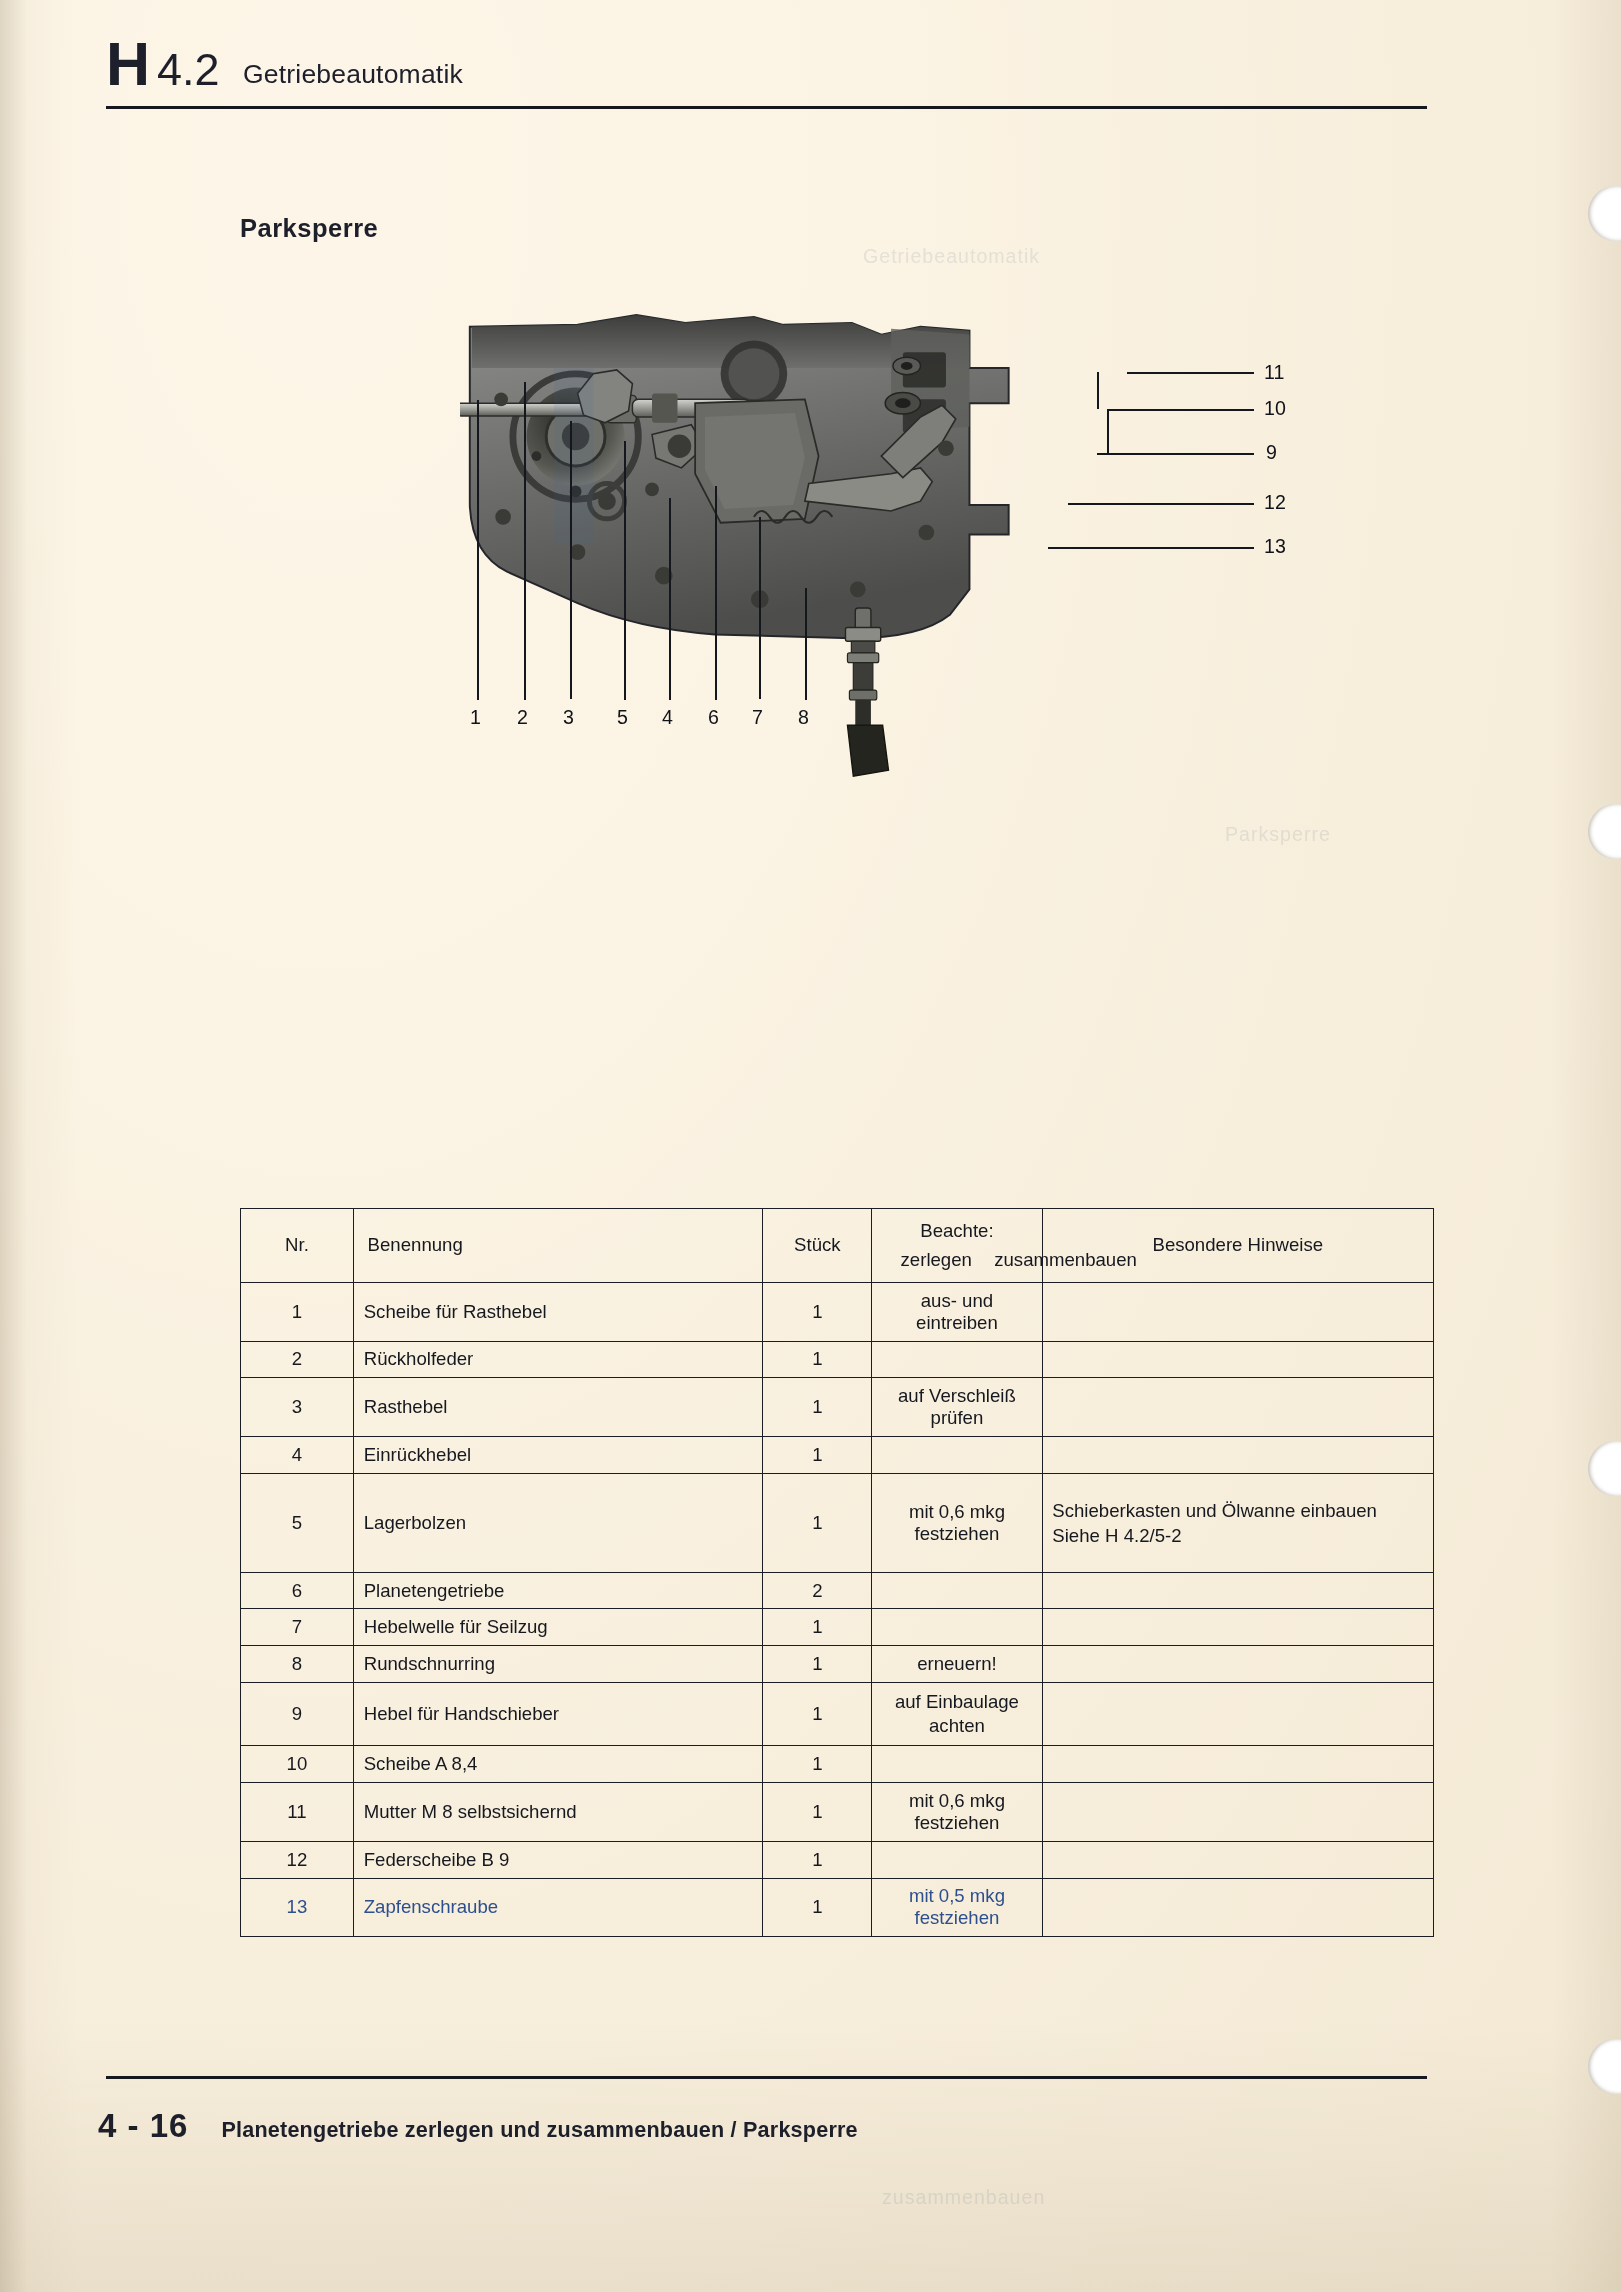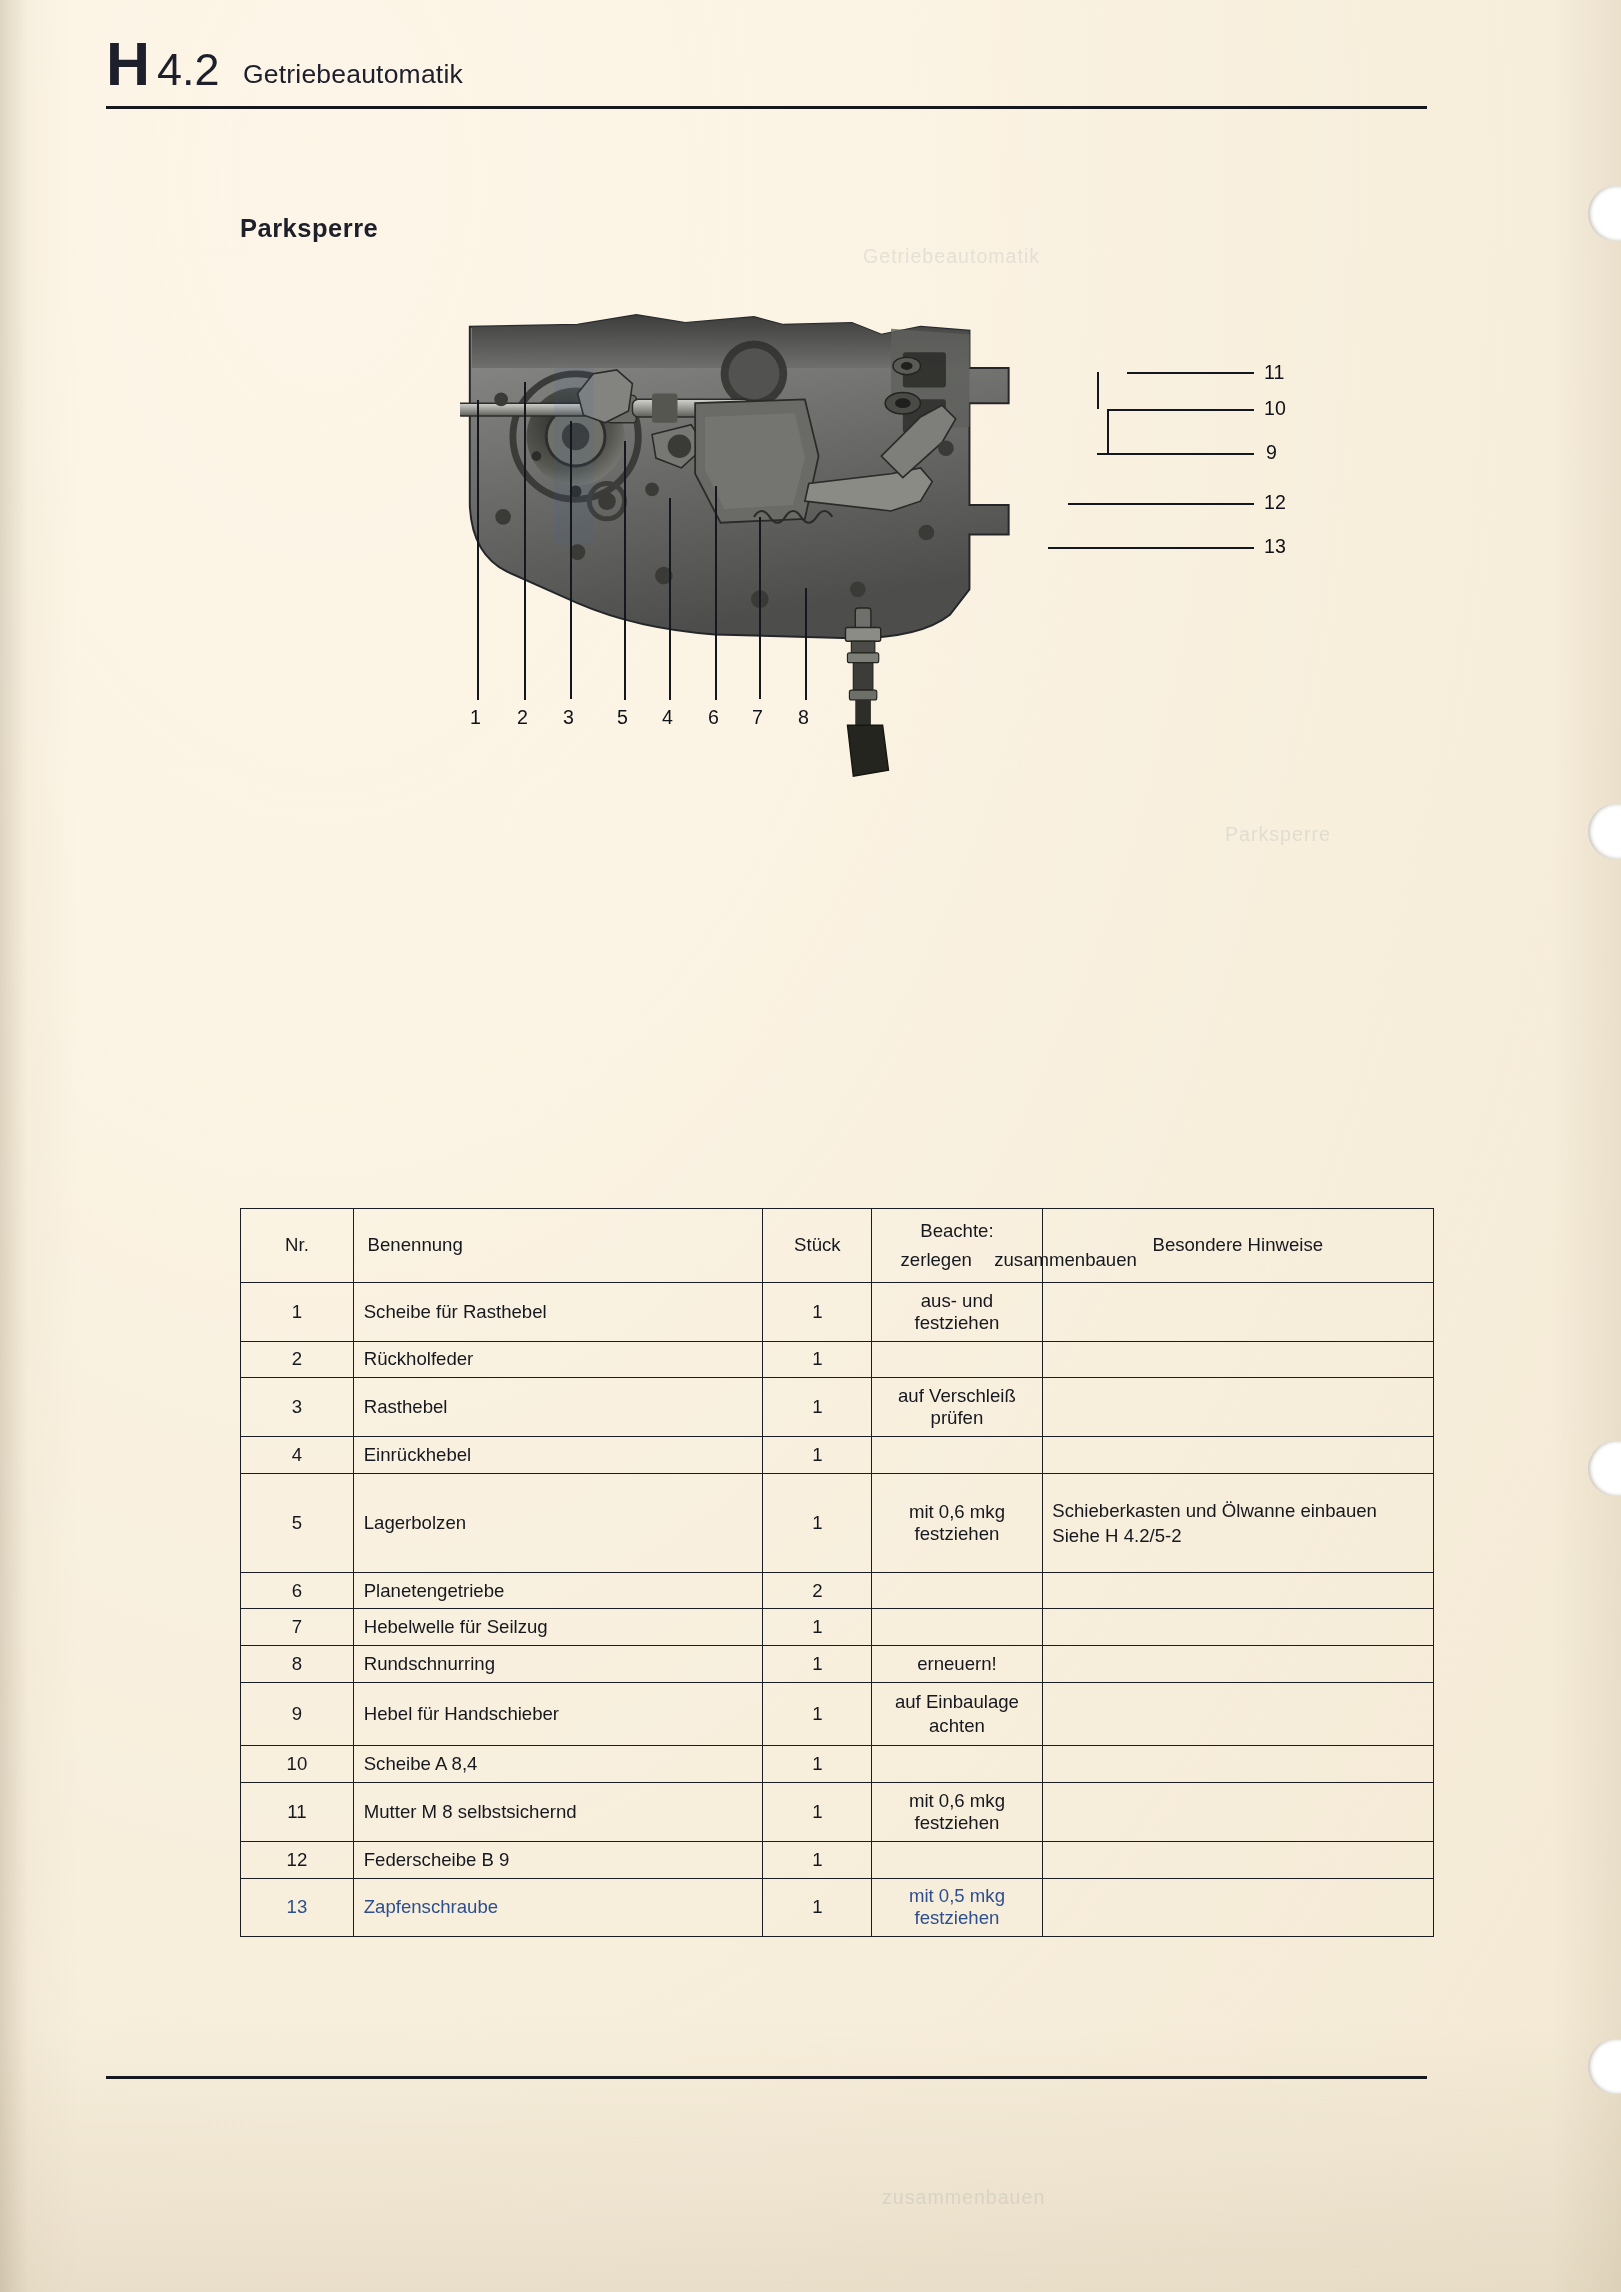--- a/index.html
+++ b/index.html
@@ -397,21 +397,21 @@
           </th>
           <th class="col-hinweise">Besondere Hinweise</th>
         </tr>
       </thead>
       <tbody>
 
         <tr>
           <td class="cell-nr">1</td>
           <td>Scheibe für Rasthebel</td>
           <td class="cell-stk">1</td>
-          <td class="cell-note" colspan="2">aus- und festziehen</td>
+          <td class="cell-note" colspan="2">aus- und eintreiben</td>
           <td class="cell-hint"></td>
         </tr>
 
         <tr>
           <td class="cell-nr">2</td>
           <td>Rückholfeder</td>
           <td class="cell-stk">1</td>
           <td class="cell-note" colspan="2"></td>
           <td class="cell-hint"></td>
         </tr>
@@ -502,15 +502,19 @@
           <td class="cell-stk" style="color:#16181f;">1</td>
           <td class="cell-note" colspan="2">mit 0,5 mkg festziehen</td>
           <td class="cell-hint"></td>
         </tr>
 
       </tbody>
     </table>
   </div>
 
   <div class="footer-rule"></div>
+  <div class="footer">
+    <span class="pageno">4 - 16</span>
+    <span class="footer-text">Planetengetriebe zerlegen und zusammenbauen / Parksperre</span>
+  </div>
 
 </div>
 
 
 </body></html>

